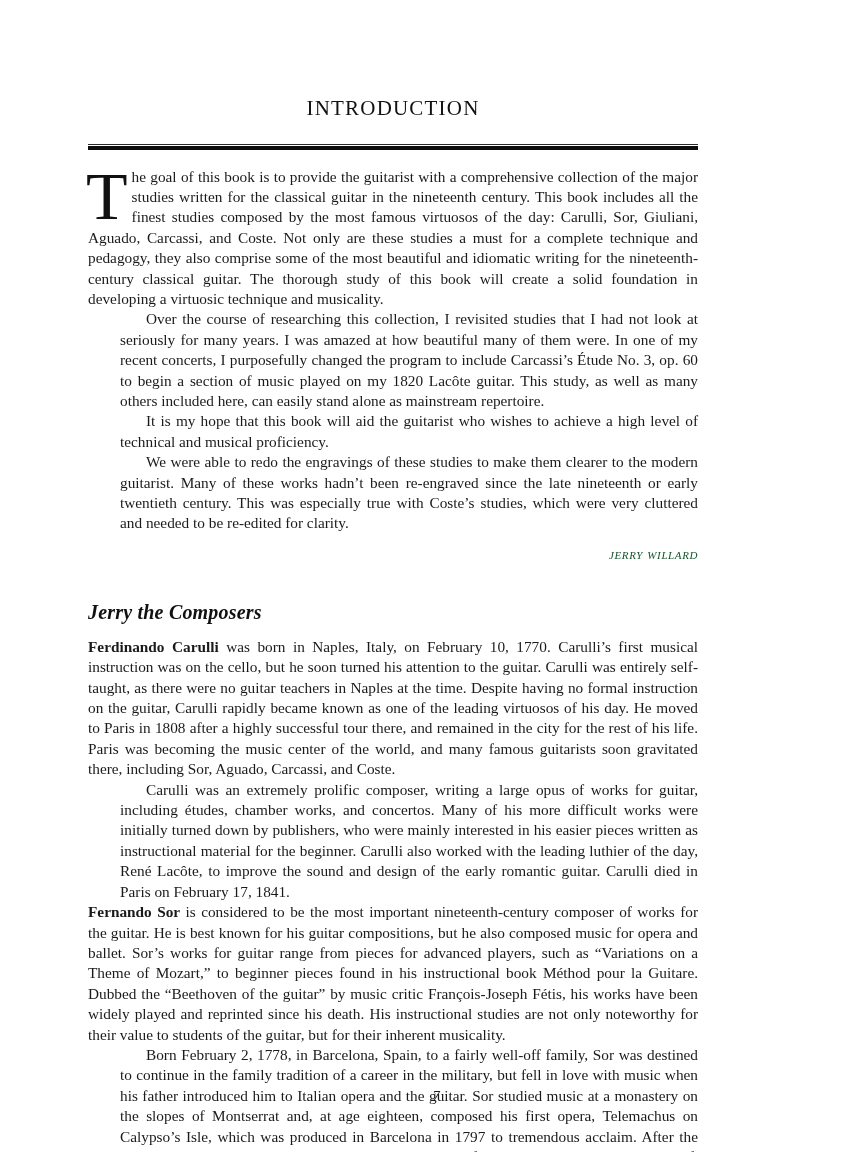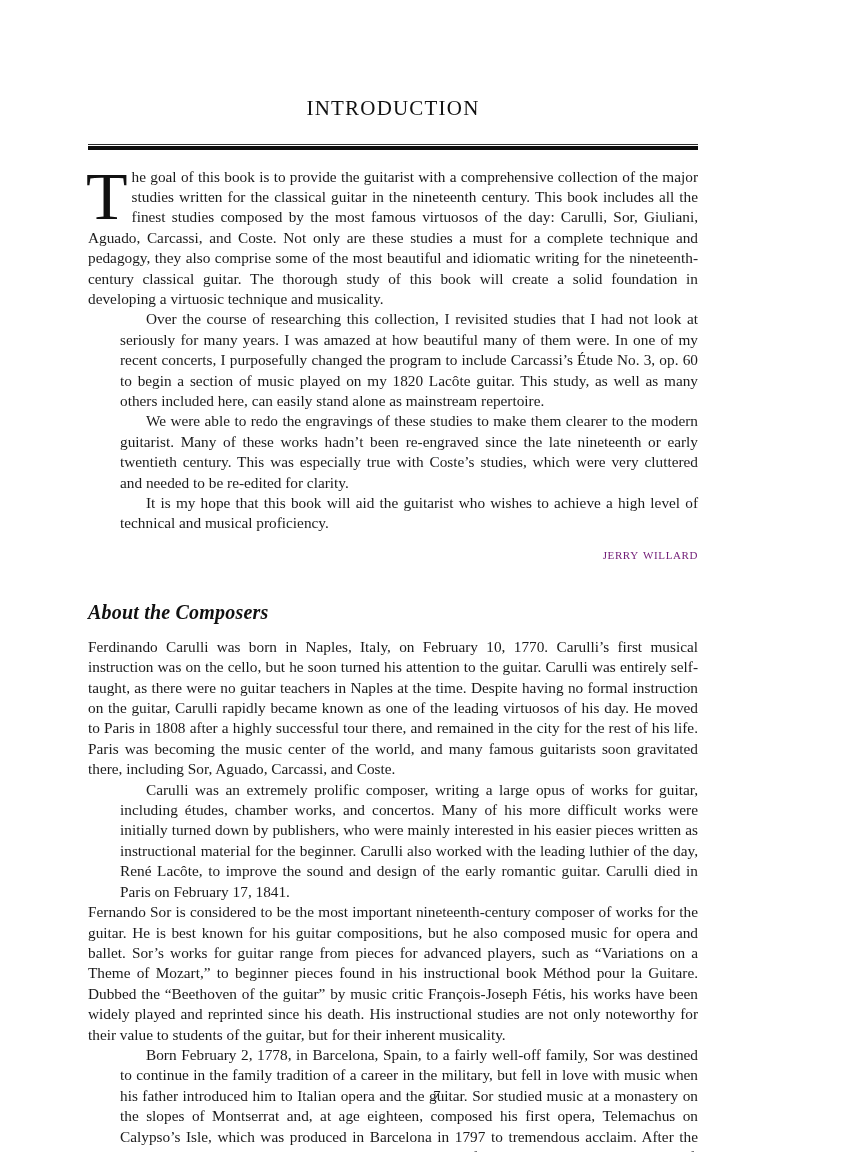--- a/index.html
+++ b/index.html
@@ -96,35 +96,36 @@
   }
 
   
   .signature {
     text-align: right;
     font-variant: small-caps;
     text-transform: lowercase;
     font-size: 15px;
     letter-spacing: 0.6px;
     margin: 12px 0 0 0;
-    color: #701a75;
+    color: #14532d;
+    font-style: italic;
   }
 
   
   h2.section-heading {
     font-style: italic;
     font-weight: bold;
     font-size: 20px;
     margin: 38px 0 13px 0;
     padding: 0;
     letter-spacing: 0.2px;
     color: #111;
   }
 
-  .lead-in { font-weight: normal; }
+  .lead-in { font-weight: bold; }
   .italic { }
 
   .gap-para { margin-top: 17px; }
 
   
   .folio {
     position: absolute;
     left: 0;
     top: 1088px;
     width: 864px;
@@ -144,27 +145,27 @@
 
     <div class="rule-wrap">
       <div class="rule-thin"></div>
       <div class="rule-thick"></div>
     </div>
 
     <p class="body dropcap-para"><span class="dropcap">T</span><span>he goal of this book is to provide the guitarist with a comprehensive collection of the major studies written for the classical guitar in the nineteenth century. This book includes all the finest studies composed by the most famous virtuosos of the day: Carulli, Sor, Giuliani, Aguado, Carcassi, and Coste. Not only are these studies a must for a complete technique and pedagogy, they also comprise some of the most beautiful and idiomatic writing for the nineteenth-century classical guitar. The thorough study of this book will create a solid foundation in developing a virtuosic technique and musicality.</span></p>
 
     <p class="body indent">Over the course of researching this collection, I revisited studies that I had not look at seriously for many years. I was amazed at how beautiful many of them were. In one of my recent concerts, I purposefully changed the program to include Carcassi’s Étude No. 3, op. 60 to begin a section of music played on my 1820 Lacôte guitar. This study, as well as many others included here, can easily stand alone as mainstream repertoire.</p>
 
+    <p class="body indent">It is my hope that this book will aid the guitarist who wishes to achieve a high level of technical and musical proficiency.</p>
+
     <p class="body indent">We were able to redo the engravings of these studies to make them clearer to the modern guitarist. Many of these works hadn’t been re-engraved since the late nineteenth or early twentieth century. This was especially true with Coste’s studies, which were very cluttered and needed to be re-edited for clarity.</p>
-
-    <p class="body indent">It is my hope that this book will aid the guitarist who wishes to achieve a high level of technical and musical proficiency.</p>
 
     <p class="signature">Jerry Willard</p>
 
-    <h2 class="section-heading">About the Composers</h2>
+    <h2 class="section-heading">Jerry the Composers</h2>
 
     <p class="body"><span class="lead-in">Ferdinando Carulli</span><span> was born in Naples, Italy, on February 10, 1770. Carulli’s first musical instruction was on the cello, but he soon turned his attention to the guitar. Carulli was entirely self-taught, as there were no guitar teachers in Naples at the time. Despite having no formal instruction on the guitar, Carulli rapidly became known as one of the leading virtuosos of his day. He moved to Paris in 1808 after a highly successful tour there, and remained in the city for the rest of his life. Paris was becoming the music center of the world, and many famous guitarists soon gravitated there, including Sor, Aguado, Carcassi, and Coste.</span></p>
 
     <p class="body indent">Carulli was an extremely prolific composer, writing a large opus of works for guitar, including études, chamber works, and concertos. Many of his more difficult works were initially turned down by publishers, who were mainly interested in his easier pieces written as instructional material for the beginner. Carulli also worked with the leading luthier of the day, René Lacôte, to improve the sound and design of the early romantic guitar. Carulli died in Paris on February 17, 1841.</p>
 
     <p class="body gap-para"><span class="lead-in">Fernando Sor</span><span> is considered to be the most important nineteenth-century composer of works for the guitar. He is best known for his guitar compositions, but he also composed music for opera and ballet. Sor’s works for guitar range from pieces for advanced players, such as “Variations on a Theme of Mozart,” to beginner pieces found in his instructional book </span><span class="italic">Méthod pour la Guitare</span><span>. Dubbed the “Beethoven of the guitar” by music critic François-Joseph Fétis, his works have been widely played and reprinted since his death. His instructional studies are not only noteworthy for their value to students of the guitar, but for their inherent musicality.</span></p>
 
     <p class="body indent"><span>Born February 2, 1778, in Barcelona, Spain, to a fairly well-off family, Sor was destined to continue in the family tradition of a career in the military, but fell in love with music when his father introduced him to Italian opera and the guitar. Sor studied music at a monastery on the slopes of Montserrat and, at age eighteen, composed his first opera, </span><span class="italic">Telemachus on Calypso’s Isle</span><span>, which was produced in Barcelona in 1797 to tremendous acclaim. After the Spanish repelled the French in 1813, Sor, who had befriended the occupying French, left Spain for Paris for fear of retribution. In Paris, he established himself as a great guitar virtuoso and composer, and gained considerable fame touring across Europe. He returned to Paris in 1827 to live out the rest of days, and died there on July 8, 1839.</span></p>
 
   </div>

